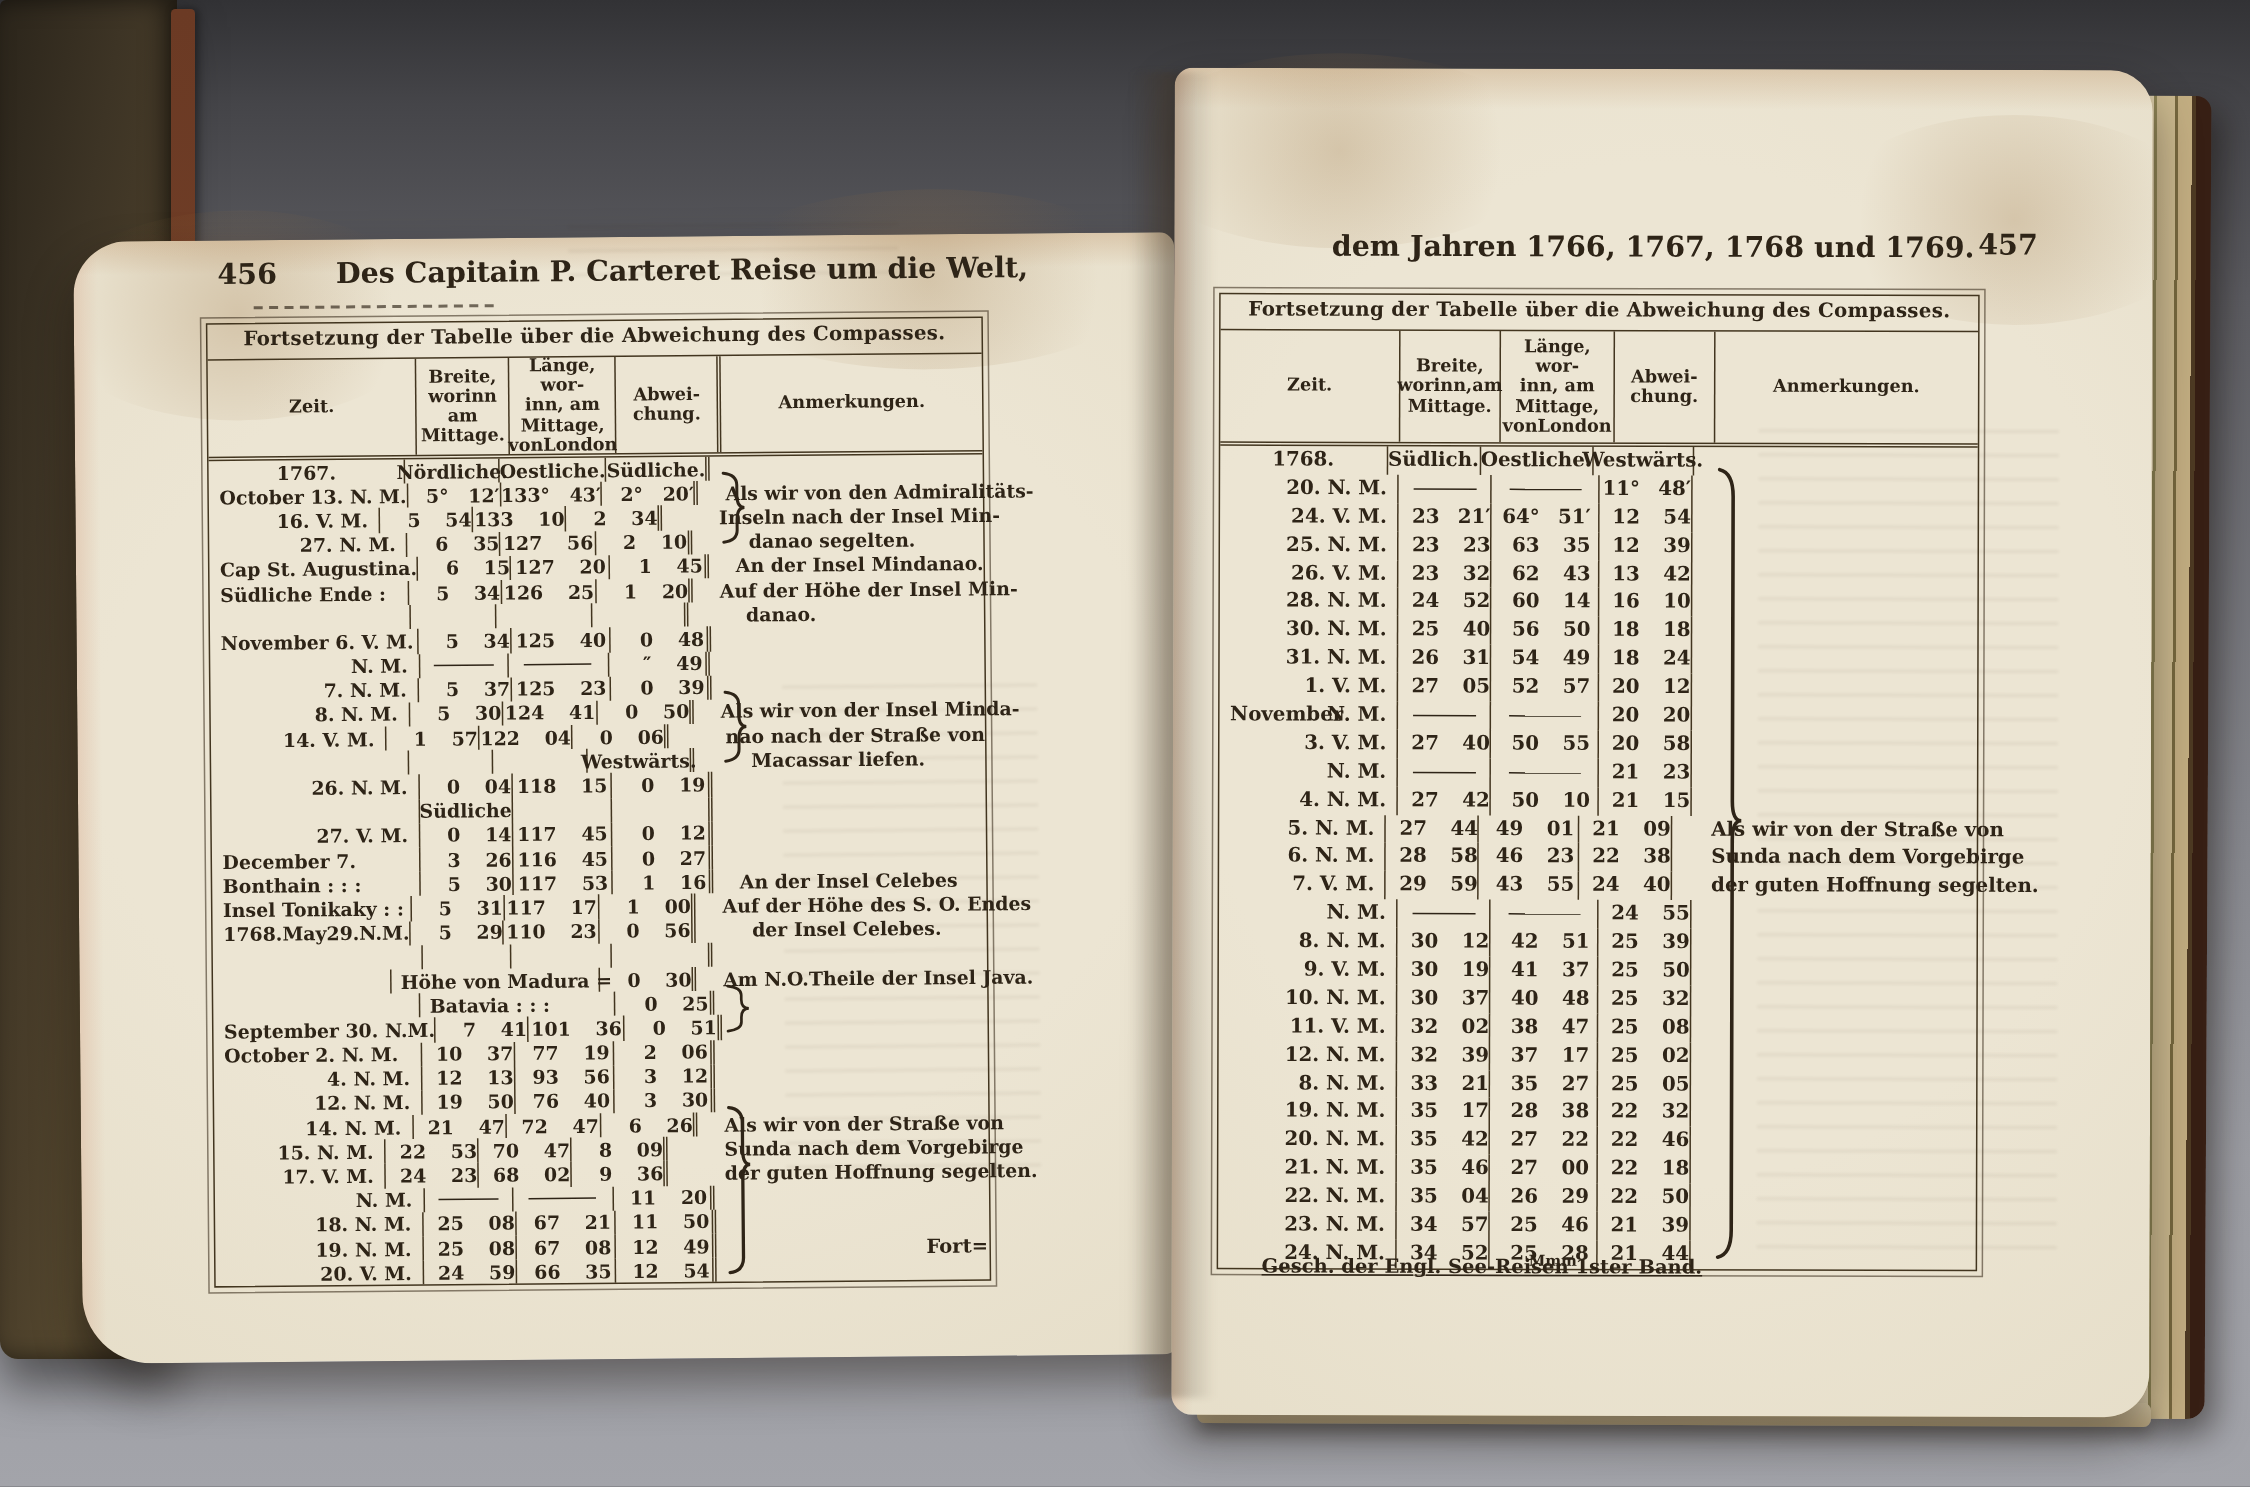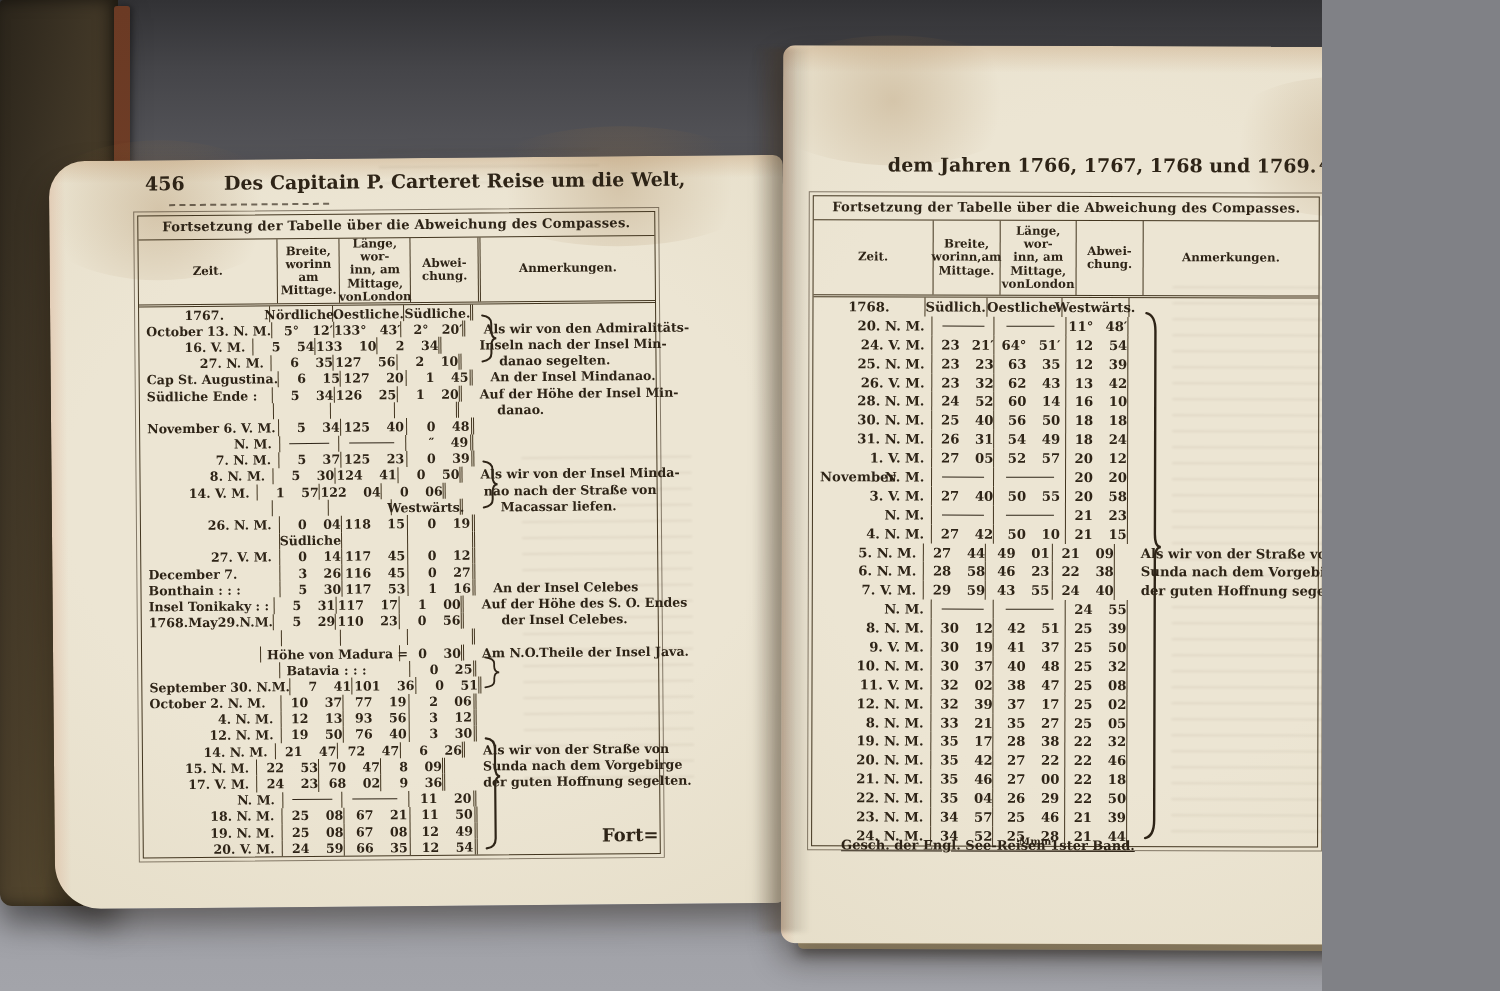--- a/index.html
+++ b/index.html
@@ -1,21 +1,21 @@
 <!DOCTYPE html>
 <html><head>
 <meta charset="utf-8">
 <style>
   html,body{margin:0;padding:0;background:#808186;}
   :root{
     --ink:#2e2417;
     --rule:#42351f;
   }
   .scene{
-    position:relative;width:1322px;height:991px;overflow:hidden;
+    position:relative;width:1500px;height:991px;overflow:hidden;
     background:linear-gradient(180deg,#323235 0%,#454549 7%,#5c5c61 20%,#85868c 55%,#9b9ca2 78%,#a3a4aa 100%);
     font-family:"DejaVu Serif","Liberation Serif",serif;color:var(--ink);
   }
   
   .cover{
     position:absolute;left:0;top:0;width:118px;height:906px;
     background:linear-gradient(100deg,#2b251b 0%,#3d3425 30%,#4a3e2a 55%,#55482f 72%,#382f21 100%);
     border-radius:4px 0 0 12px;box-shadow:inset -8px 0 16px rgba(0,0,0,.55), 0 18px 30px rgba(10,8,5,.5);
   }
   .cover-edge{
@@ -47,21 +47,21 @@
     background:linear-gradient(90deg,rgba(60,45,25,0) 0,rgba(70,52,30,.30) 45%,rgba(40,28,16,.20) 58%,rgba(60,45,25,0) 100%);
     filter:blur(2px);
   }
   .stain{position:absolute;border-radius:50%;background:radial-gradient(circle, rgba(150,110,60,.26), rgba(150,110,60,0) 70%);pointer-events:none;}
   .smx{position:absolute;opacity:.11;filter:blur(1.1px);pointer-events:none;
        background:repeating-linear-gradient(180deg, rgba(70,50,30,.6) 0 2.2px, transparent 2.2px 16px);}
   
   .runhead{position:absolute;font-weight:bold;white-space:nowrap;}
   .pageno{font-weight:bold;font-size:19px;}
   .dashline-deco{position:absolute;border-top:2px dashed rgba(46,36,23,.65);}
-  .catchword{position:absolute;font-weight:bold;font-size:18px;}
+  .catchword{position:absolute;font-weight:bold;font-size:13px;}
   .footerline{position:absolute;font-weight:bold;font-size:13px;white-space:nowrap;}
   
   .otable{position:absolute;border:1.6px solid var(--rule);outline:1px solid rgba(62,49,31,.6);outline-offset:3px;}
   .tcap{height:23px;line-height:22px;text-align:center;font-weight:bold;border-bottom:1.4px solid var(--rule);font-size:13.2px;letter-spacing:.2px;white-space:nowrap;overflow:hidden;}
   .thead{display:flex;border-bottom:3.4px double var(--rule);}
   .th{display:flex;align-items:center;justify-content:center;text-align:center;font-weight:bold;
       font-size:11.8px;line-height:13.2px;white-space:pre-line;}
   .trow{display:flex;}
   .c{position:relative;display:flex;align-items:center;justify-content:center;font-weight:bold;}
   .c-zeit{justify-content:flex-end;padding-right:7px;white-space:nowrap;}

